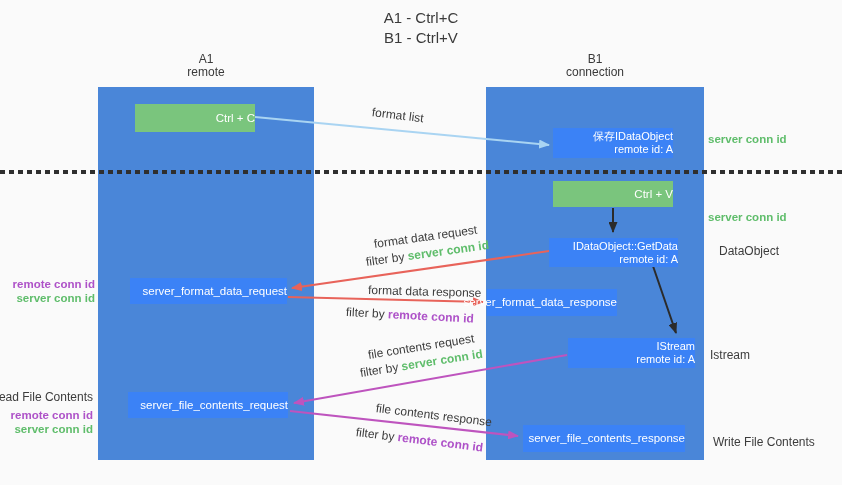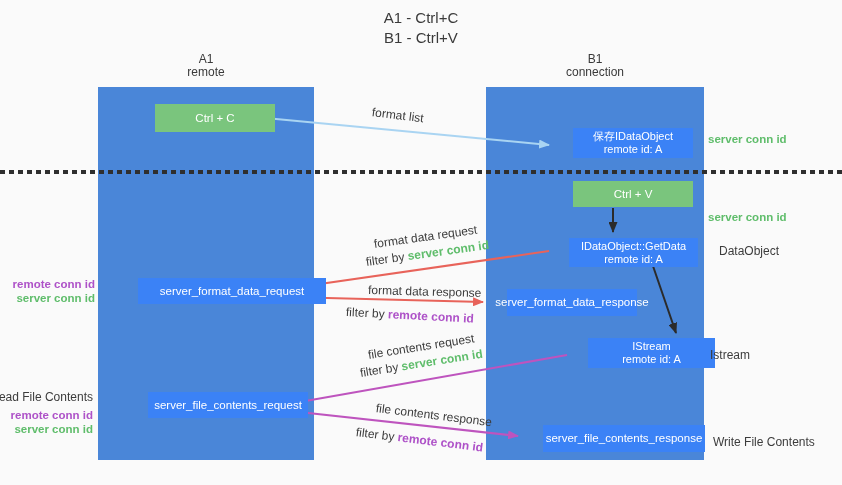--- a/index.html
+++ b/index.html
@@ -21,26 +21,25 @@
   .col-header{
     text-align:center;
     font-size:12px;line-height:13px;
     color:#3A3A3A;
   }
   .column{
     background:#4A86D8;
   }
   .node{
     display:flex;flex-direction:column;
-    align-items:center;justify-content:center;
+    align-items:flex-end;justify-content:center;
     color:#FFFFFF;
     font-size:11.5px;line-height:13px;
     text-align:center;
     z-index:3;
-    margin-left:20px;
   }
   .green-node{background:#7AC57D;}
   .orange-node{background:#3b82f6;}
   .node .l2{font-size:11px;}
   .flow-label{
     font-size:12px;
     white-space:nowrap;
     color:#3C3C3C;
     z-index:4;
     transform-origin:left center;
@@ -120,21 +119,21 @@
 
   <div class="abs node green-node" style="left:553px;top:181px;width:120px;height:26px;">
     <div>Ctrl + V</div>
   </div>
 
   <div class="abs node orange-node" style="left:549px;top:238px;width:129px;height:29px;">
     <div class="l2">IDataObject::GetData</div>
     <div class="l2">remote id: A</div>
   </div>
 
-  <div class="abs node orange-node" style="left:118px;top:278px;width:188px;height:26px;">
+  <div class="abs node orange-node" style="left:130px;top:278px;width:157px;height:26px;">
     <div>server_format_data_request</div>
   </div>
 
   <div class="abs node orange-node" style="left:487px;top:289px;width:130px;height:27px;">
     <div>server_format_data_response</div>
   </div>
 
   <div class="abs node orange-node" style="left:568px;top:338px;width:127px;height:30px;">
     <div class="l2">IStream</div>
     <div class="l2">remote id: A</div>

